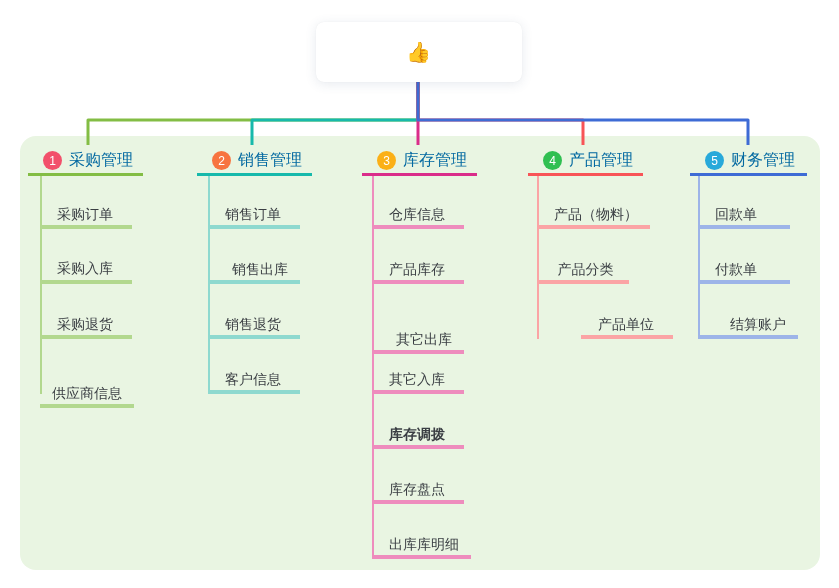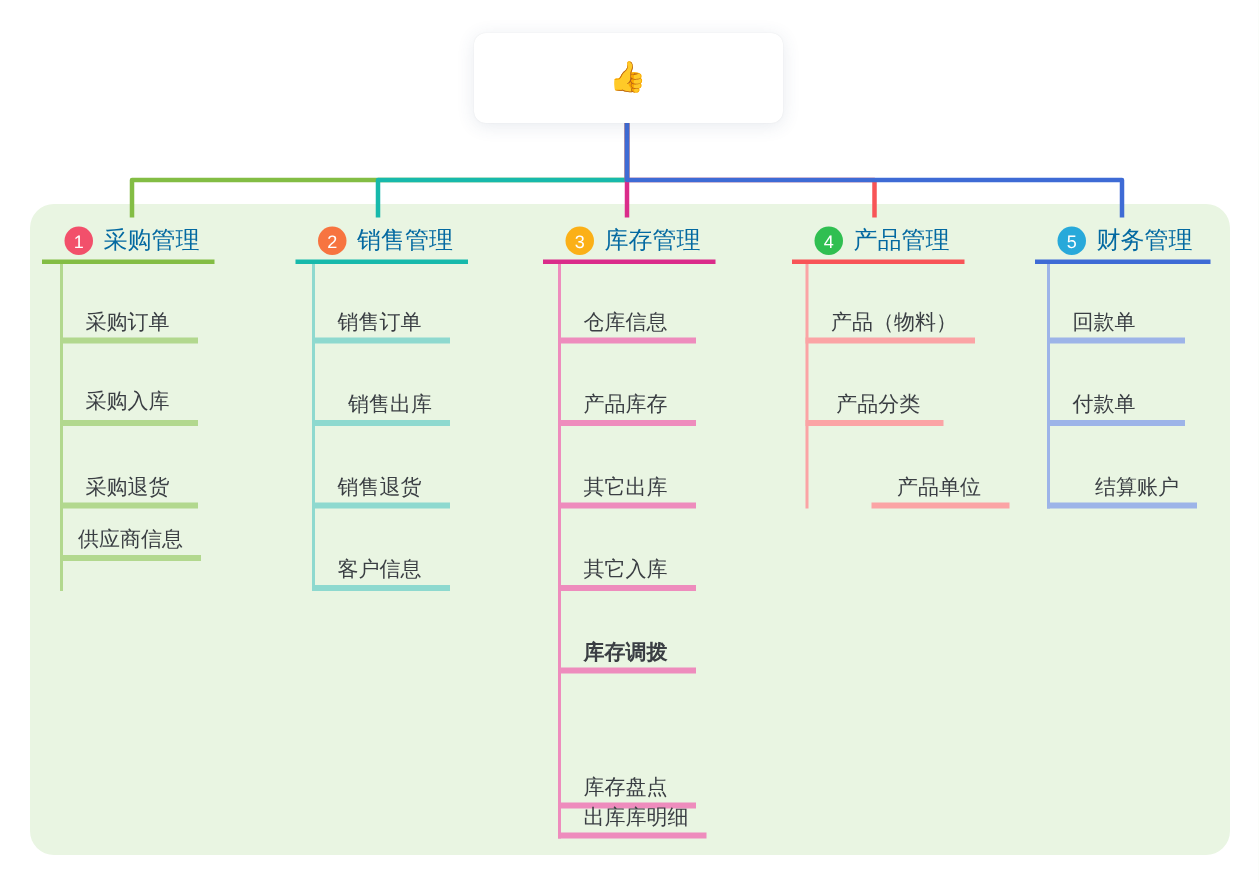--- a/index.html
+++ b/index.html
@@ -59,41 +59,41 @@
   </div>
   <div id="columns">
       <div class="branch-header" style="left: 28px; width: 115px; border-bottom-color: rgb(131, 189, 68);">
         <span class="badge" style="background: rgb(242, 80, 107);">1</span>
         <span class="branch-label">采购管理</span>
       </div>
       <div class="vline" style="left: 40px; top: 176px; height: 218px; background: rgb(178, 216, 142);"></div>
       <div class="child" style="left: 40px; top: 203px; border-bottom-color: rgb(178, 216, 142);">采购订单</div>
       <div class="child" style="left: 40px; top: 258px; border-bottom-color: rgb(178, 216, 142); font-family: Liberation Serif, serif;">采购入库</div>
       <div class="child" style="left: 40px; top: 313px; border-bottom-color: rgb(178, 216, 142);">采购退货</div>
-      <div class="child" style="left: 40px; top: 348px; border-bottom-color: rgb(178, 216, 142); padding-left: 12px;">供应商信息</div>
+      <div class="child" style="left: 40px; top: 382px; border-bottom-color: rgb(178, 216, 142); padding-left: 12px;">供应商信息</div>
       <div class="branch-header" style="left: 197px; width: 115px; border-bottom-color: rgb(23, 185, 171);">
         <span class="badge" style="background: rgb(247, 116, 64);">2</span>
         <span class="branch-label">销售管理</span>
       </div>
       <div class="vline" style="left: 208px; top: 176px; height: 218px; background: rgb(142, 217, 207);"></div>
       <div class="child" style="left: 208px; top: 203px; border-bottom-color: rgb(142, 217, 207);">销售订单</div>
       <div class="child" style="left: 208px; top: 258px; border-bottom-color: rgb(142, 217, 207); padding-left: 24px;">销售出库</div>
       <div class="child" style="left: 208px; top: 313px; border-bottom-color: rgb(142, 217, 207);">销售退货</div>
       <div class="child" style="left: 208px; top: 368px; border-bottom-color: rgb(142, 217, 207);">客户信息</div>
       <div class="branch-header" style="left: 362px; width: 115px; border-bottom-color: rgb(218, 44, 138);">
         <span class="badge" style="background: rgb(251, 176, 23);">3</span>
         <span class="branch-label">库存管理</span>
       </div>
       <div class="vline" style="left: 372px; top: 176px; height: 383px; background: rgb(238, 140, 189);"></div>
       <div class="child" style="left: 372px; top: 203px; border-bottom-color: rgb(238, 140, 189);">仓库信息</div>
       <div class="child" style="left: 372px; top: 258px; border-bottom-color: rgb(238, 140, 189);">产品库存</div>
-      <div class="child" style="left: 372px; top: 313px; border-bottom-color: rgb(238, 140, 189);">其它出库</div>
+      <div class="child" style="left: 372px; top: 328px; border-bottom-color: rgb(238, 140, 189); text-align: right;">其它出库</div>
       <div class="child" style="left: 372px; top: 368px; border-bottom-color: rgb(238, 140, 189);">其它入库</div>
       <div class="child" style="left: 372px; top: 423px; border-bottom-color: rgb(238, 140, 189); font-weight: bold;">库存调拨</div>
-      <div class="child" style="left: 372px; top: 478px; border-bottom-color: rgb(238, 140, 189); margin-top: 35px;">库存盘点</div>
+      <div class="child" style="left: 372px; top: 478px; border-bottom-color: rgb(238, 140, 189);">库存盘点</div>
       <div class="child" style="left: 372px; top: 533px; border-bottom-color: rgb(238, 140, 189);">出库库明细</div>
       <div class="branch-header" style="left: 528px; width: 115px; border-bottom-color: rgb(248, 84, 87);">
         <span class="badge" style="background: rgb(48, 191, 81);">4</span>
         <span class="branch-label">产品管理</span>
       </div>
       <div class="vline" style="left: 537px; top: 176px; height: 163px; background: rgb(251, 164, 165);"></div>
       <div class="child" style="left: 537px; top: 203px; border-bottom-color: rgb(251, 164, 165);">产品（物料）</div>
       <div class="child" style="left: 537px; top: 258px; border-bottom-color: rgb(251, 164, 165); text-align: center;">产品分类</div>
       <div class="child" style="left: 537px; top: 313px; border-bottom-color: rgb(251, 164, 165); margin-left: 44px;">产品单位</div>
       <div class="branch-header" style="left: 690px; width: 117px; border-bottom-color: rgb(62, 107, 213);">

